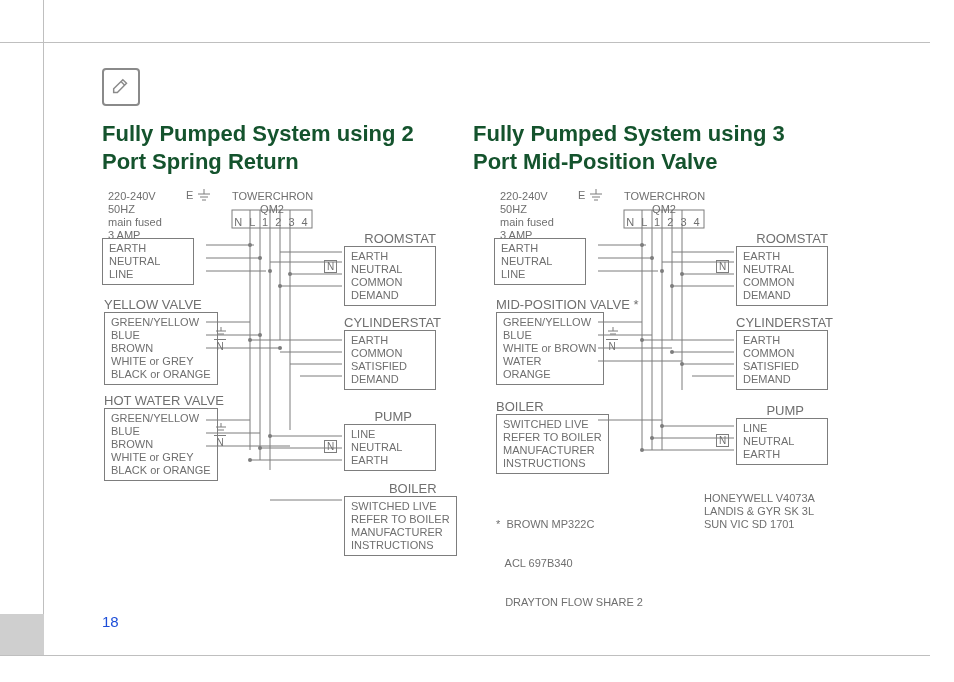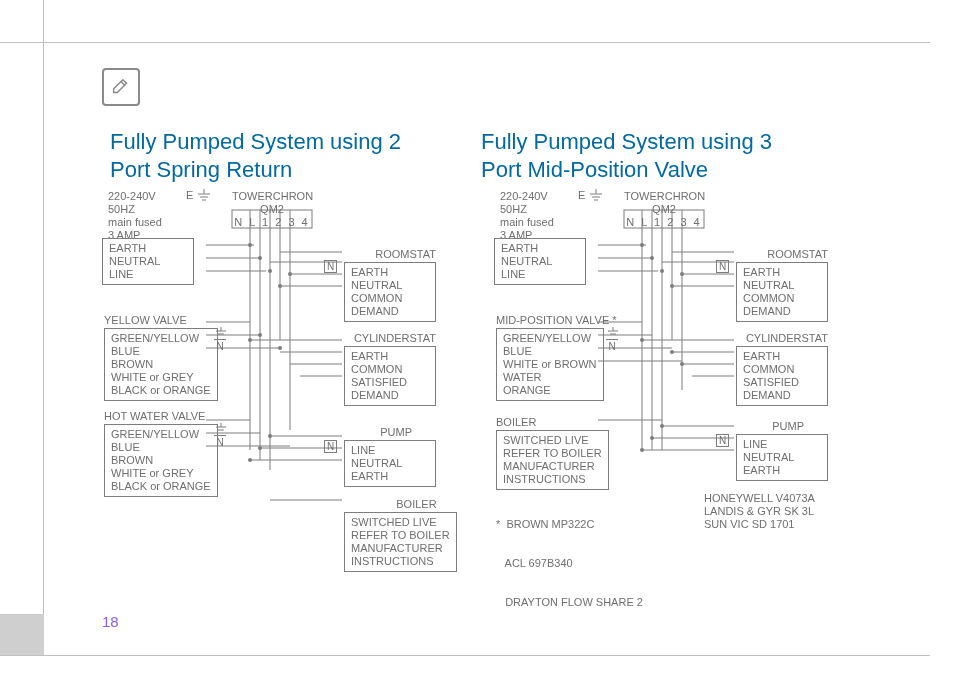--- a/index.html
+++ b/index.html
@@ -15,38 +15,38 @@
   .rule-left{left:43px;top:0;width:1px;height:656px;}
   .rule-bot{left:0;top:655px;width:930px;height:1px;}
   .tab{position:absolute;left:0;top:614px;width:44px;height:41px;background:#cfcfcf;}
   .hand{
     position:absolute;left:102px;top:68px;width:34px;height:34px;
     border:2px solid #8a8a8a;border-radius:4px;
     display:flex;align-items:center;justify-content:center;
     color:#8a8a8a;font-size:20px;
   }
   h2{
-    position:absolute;margin:8px;
-    font-weight:400;font-size:22px;line-height:28px;color:#0369a1;
+    position:absolute;margin:0;
+    font-weight:700;font-size:22px;line-height:28px;color:#14532d;
   }
   .col1{left:102px;top:120px;width:330px;}
   .col2{left:473px;top:120px;width:330px;}
   .diagram{position:absolute;font-size:11px;line-height:13px;color:#6f6f6f;}
   .d1{left:102px;top:190px;width:360px;}
   .d2{left:494px;top:190px;width:360px;}
   .block{
     display:inline-block;border:1px solid #7d7d7d;padding:3px 6px;
     min-width:92px;box-sizing:border-box;
   }
   .block span,.plain span{display:block;}
   .plain{display:inline-block;padding:2px 0;}
   .row{position:absolute;}
-  .rlabel{font-size:11px;margin-bottom:1px;margin-top:16px;}
+  .rlabel{font-size:13px;margin-bottom:1px;}
   .earth{display:inline-block;vertical-align:middle;}
-  .pagenum{position:absolute;left:102px;top:613px;font-size:15px;color:#8b5cf6;}
+  .pagenum{position:absolute;left:102px;top:613px;font-size:15px;color:#1d4ed8;}
 </style>
 </head>
 <body>
 
 <div class="page-rule rule-top"></div>
 <div class="page-rule rule-left"></div>
 <div class="page-rule rule-bot"></div>
 <div class="tab"></div>
 
 <div class="hand">

